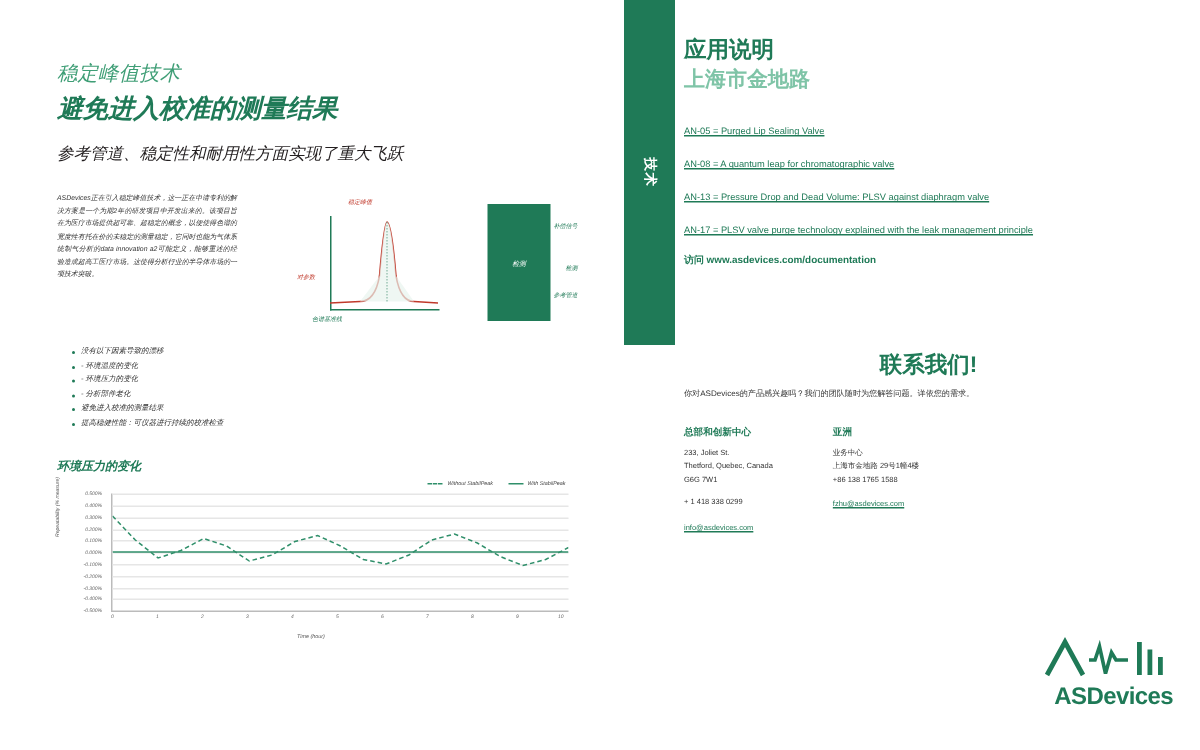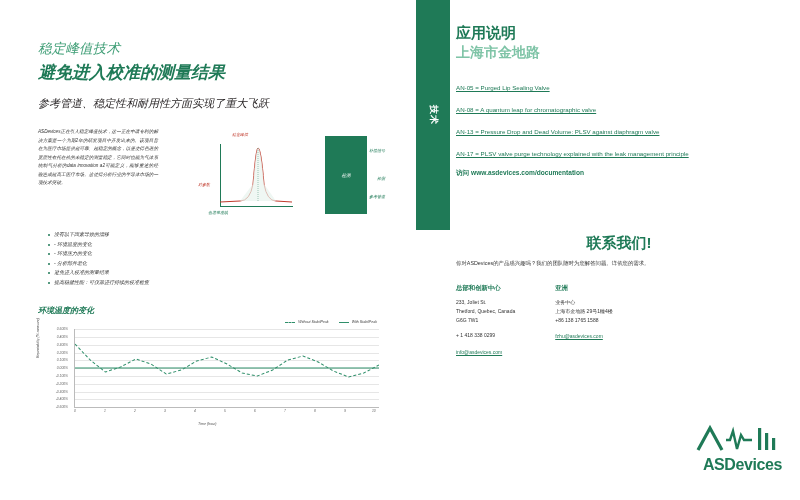--- a/index.html
+++ b/index.html
@@ -178,21 +178,21 @@
 
       <ul class="benefits">
         <li>没有以下因素导致的漂移</li>
         <li>- 环境温度的变化</li>
         <li>- 环境压力的变化</li>
         <li>- 分析部件老化</li>
         <li>避免进入校准的测量结果</li>
         <li>提高稳健性能：可仪器进行持续的校准检查</li>
       </ul>
 
-      <div class="chart-title">环境温度的变化</div>
+      <div class="chart-title">环境压力的变化</div>
 
       <div class="chart-wrap">
         <div class="chart-legend">
           <span class="item">
             <i class="swatch dashed"></i>
             <span>Without StabilPeak</span>
           </span>
           <span class="item">
             <i class="swatch"></i>
             <span>With StabilPeak</span>

